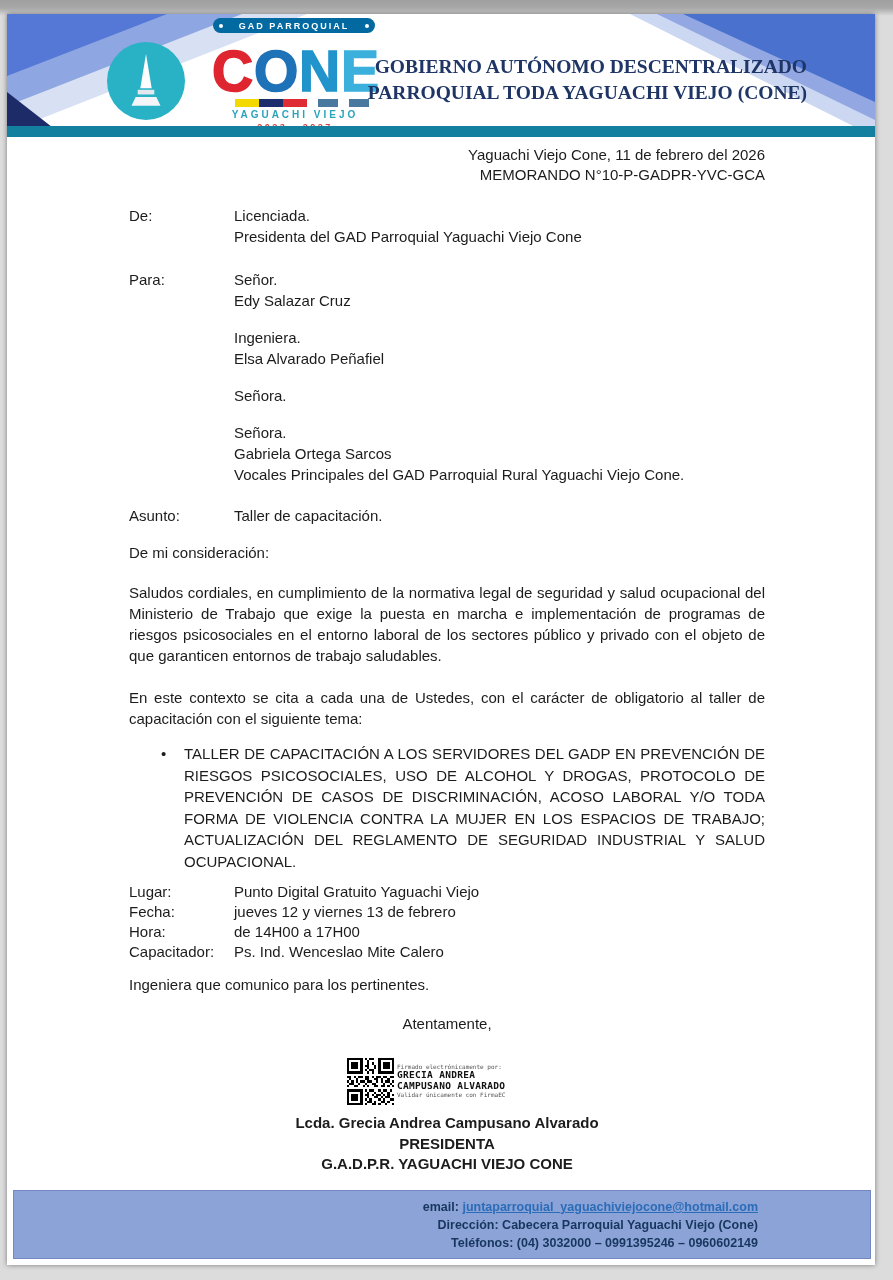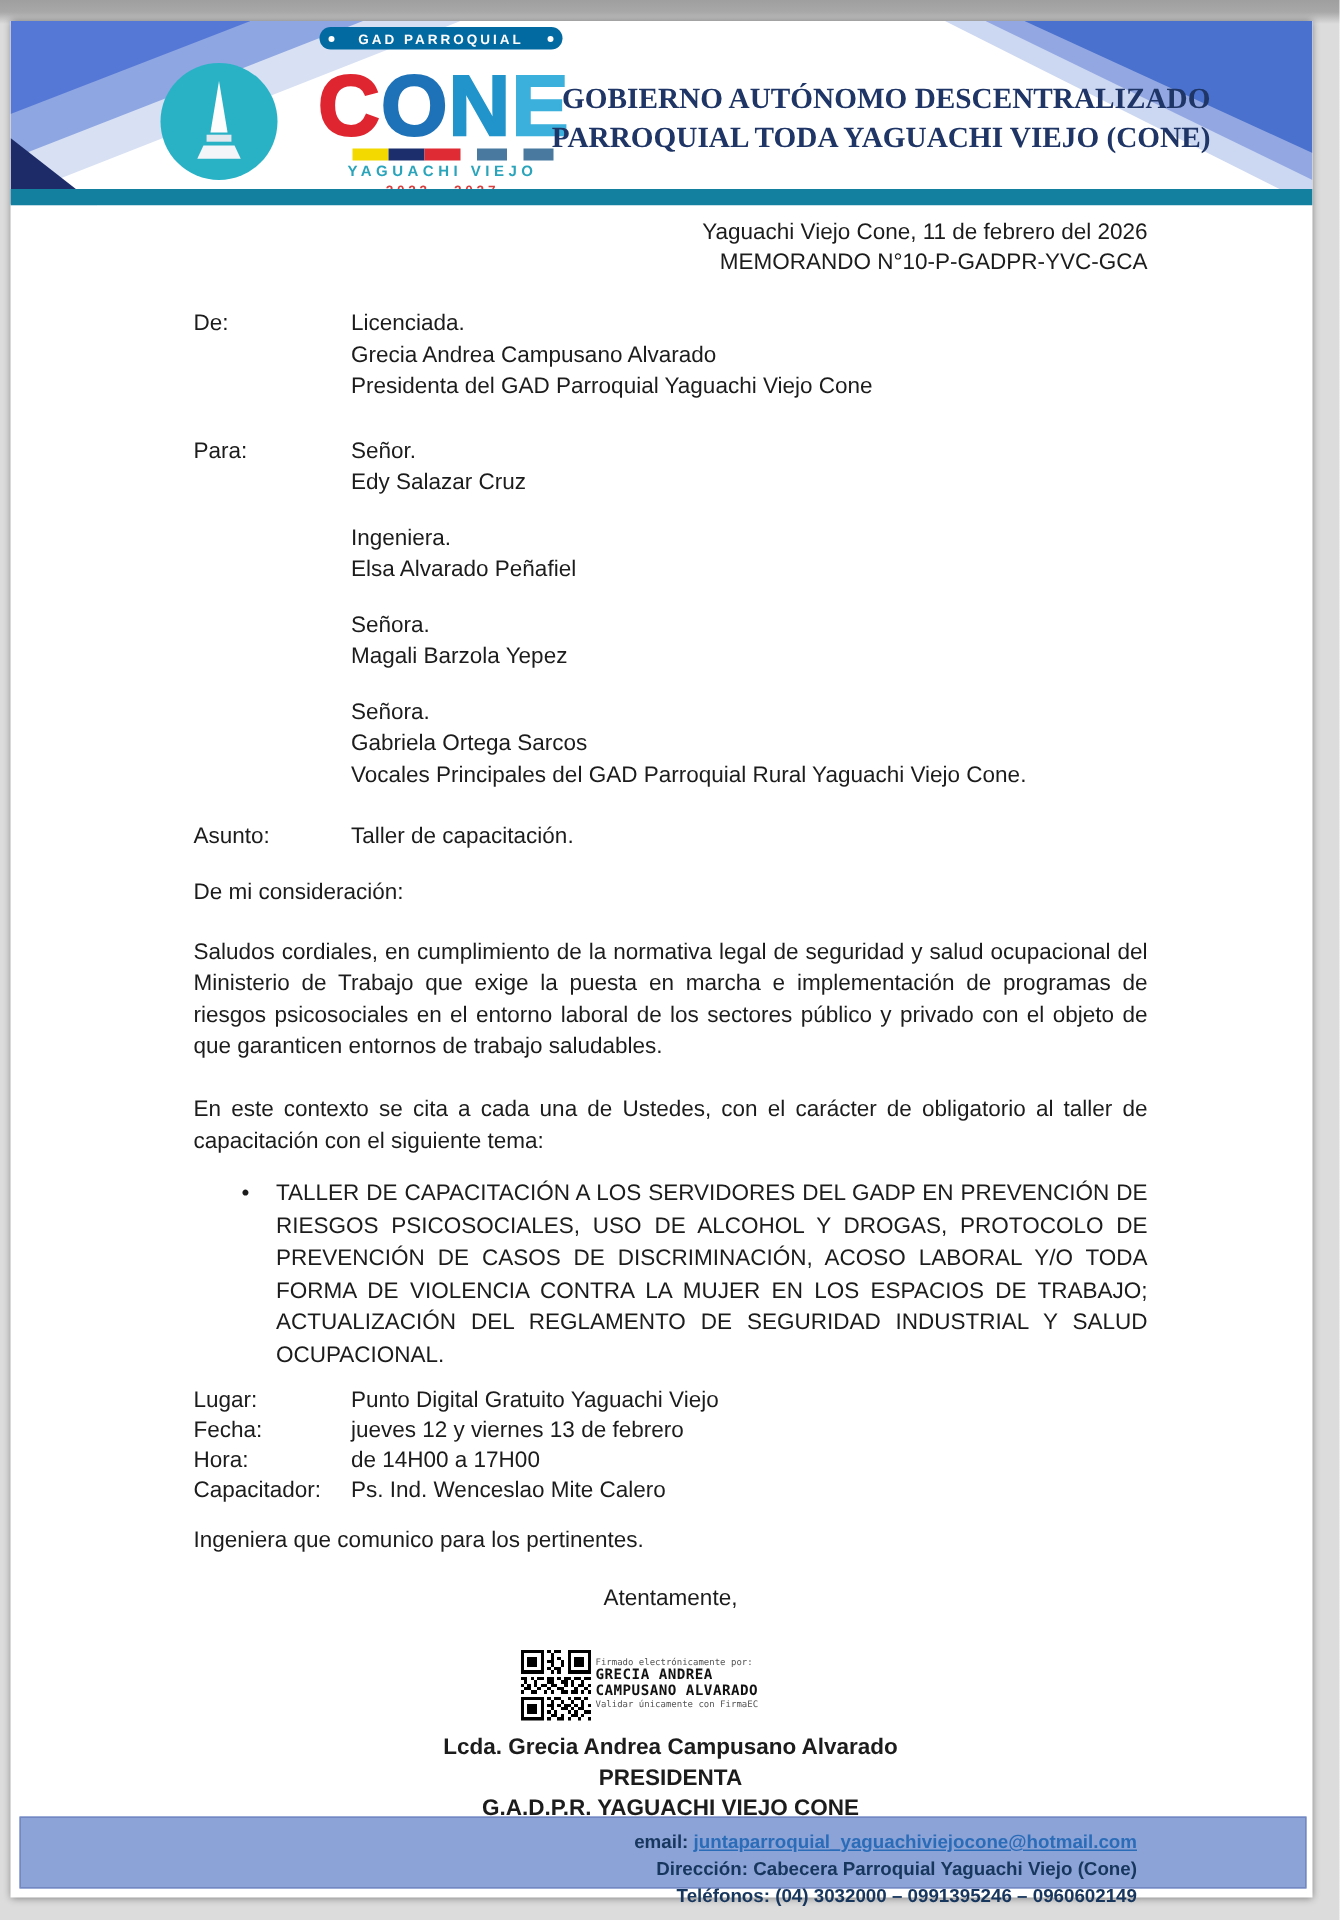--- a/index.html
+++ b/index.html
@@ -64,21 +64,21 @@
   .closing-note{margin-bottom:18px;}
   .farewell{text-align:center;margin-bottom:24px;}
   
   .sig-stamp{display:flex;width:fit-content;margin-left:218px;margin-bottom:8px;}
   .qr{width:47px;height:47px;flex:none;}
   .stamp-text{margin-left:3px;padding-top:5px;font-family:"DejaVu Sans Mono",monospace;}
   .stamp-tiny{font-size:6px;color:#555;line-height:7px;}
   .stamp-name{font-size:9.5px;font-weight:bold;color:#111;line-height:10.5px;letter-spacing:.3px;}
   .sig-names{text-align:center;font-weight:bold;font-size:15px;line-height:20.5px;}
   
-  .footer{position:absolute;left:6px;right:4px;bottom:6px;height:48px;background:#8ca3d7;border:1px solid #7388c2;
+  .footer{position:absolute;left:6px;right:4px;bottom:6px;height:69px;background:#8ca3d7;border:1px solid #7388c2;
           text-align:right;padding:7px 112px 0 0;box-sizing:border-box;
           color:#17365d;font-weight:bold;font-size:12.5px;line-height:18px;}
   .footer a{color:#2b6cb8;text-decoration:underline;font-weight:bold;cursor:pointer;}
 </style>
 </head>
 <body>
 
 <div class="page">
 
   <div class="hdr">
@@ -138,39 +138,37 @@
 
     <div class="date-block">
       <div>Yaguachi Viejo Cone, 11 de febrero del 2026</div>
       <div>MEMORANDO N°10-P-GADPR-YVC-GCA</div>
     </div>
 
     <div class="row from-block">
       <div class="lbl">De:</div>
       <div class="val">
         <div>Licenciada.</div>
-        <div>Grecia Andrea Campusano Alvarado</div>
         <div>Presidenta del GAD Parroquial Yaguachi Viejo Cone</div>
       </div>
     </div>
 
     <div class="row to-block">
       <div class="lbl">Para:</div>
       <div class="val">
         <div class="to-group">
           <div>Señor.</div>
           <div>Edy Salazar Cruz</div>
         </div>
         <div class="to-group">
           <div>Ingeniera.</div>
           <div>Elsa Alvarado Peñafiel</div>
         </div>
         <div class="to-group">
           <div>Señora.</div>
-          <div>Magali Barzola Yepez</div>
         </div>
         <div class="to-group">
           <div>Señora.</div>
           <div>Gabriela Ortega Sarcos</div>
           <div>Vocales Principales del GAD Parroquial Rural Yaguachi Viejo Cone.</div>
         </div>
       </div>
     </div>
 
     <div class="row subject-block">

